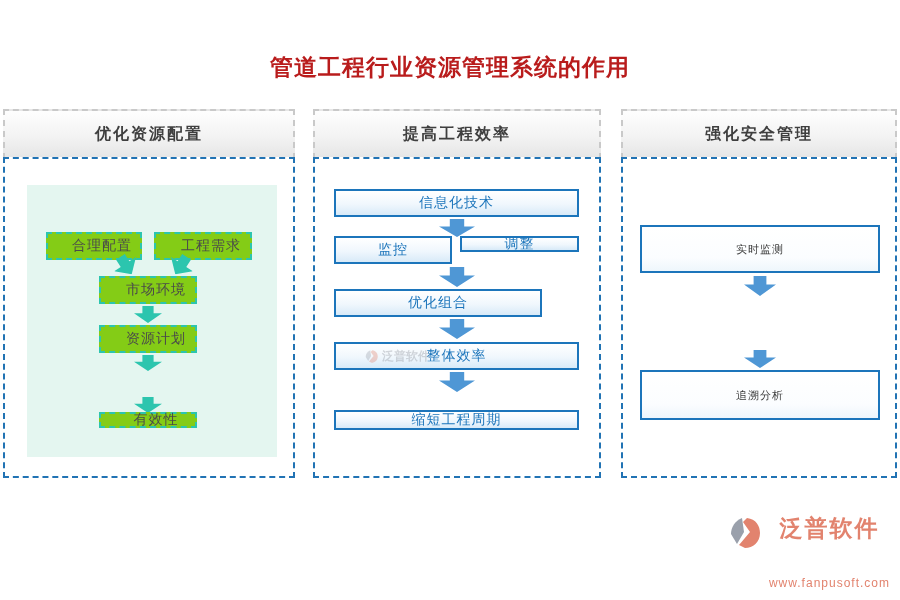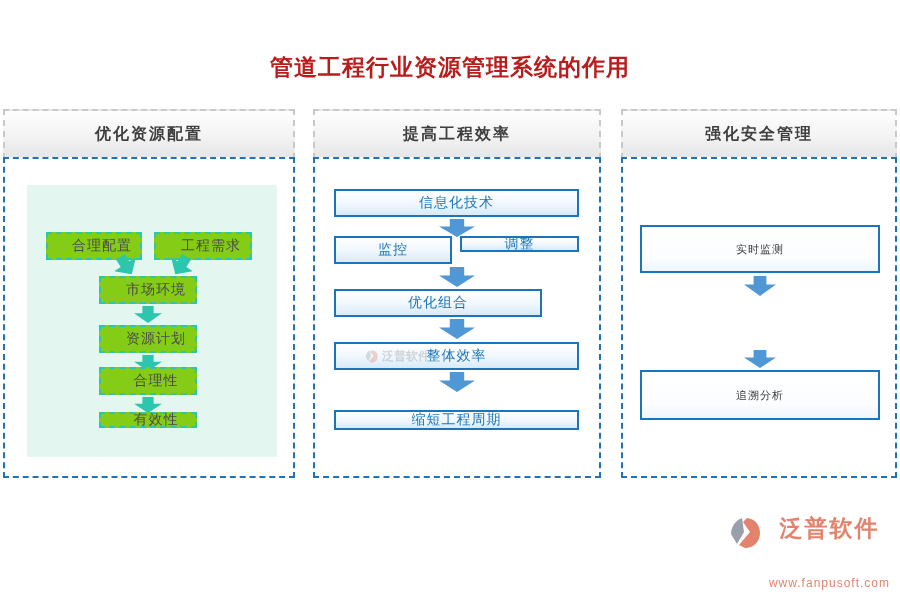--- a/index.html
+++ b/index.html
@@ -98,21 +98,20 @@
     <div class="arr teal" style="left:163px;top:96px;width:26px;height:21px;transform:rotate(33deg);"></div>
 
     <div class="node teal" style="left:94px;top:117px;width:98px;height:28px;">市场环境</div>
 
     <div class="arr teal" style="left:129px;top:147px;width:28px;height:17px;"></div>
 
     <div class="node teal" style="left:94px;top:166px;width:98px;height:28px;">资源计划</div>
 
     <div class="arr teal" style="left:129px;top:196px;width:28px;height:16px;"></div>
 
-    <div class="node teal" style="left:94px;top:208px;width:98px;height:28px;">合理性</div>
 
     <div class="arr teal" style="left:129px;top:238px;width:28px;height:16px;"></div>
 
     <div class="node teal" style="left:94px;top:253px;width:98px;height:16px;">有效性</div>
   </div>
 
   <div class="panel" id="panel-2">
 
     <div class="node blue" style="left:19px;top:30px;width:245px;height:28px;">信息化技术</div>
 

